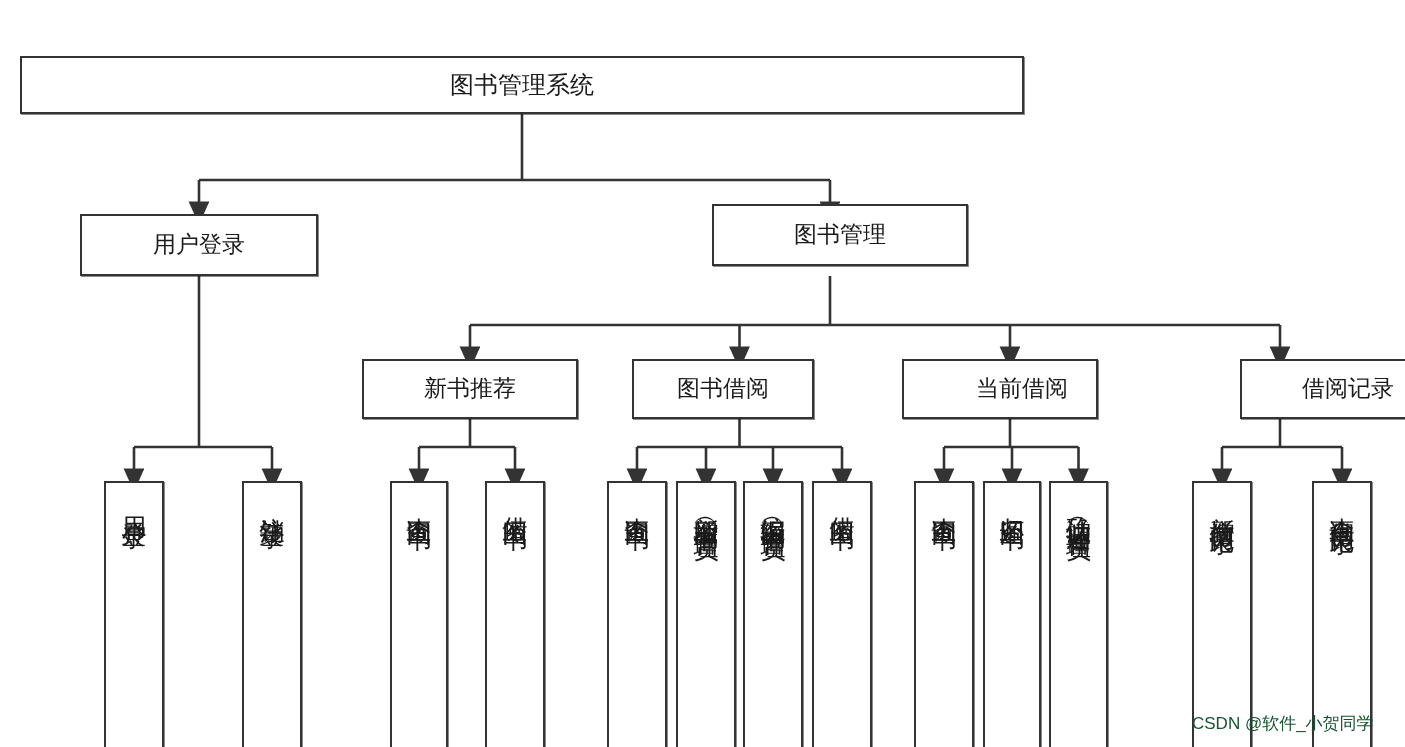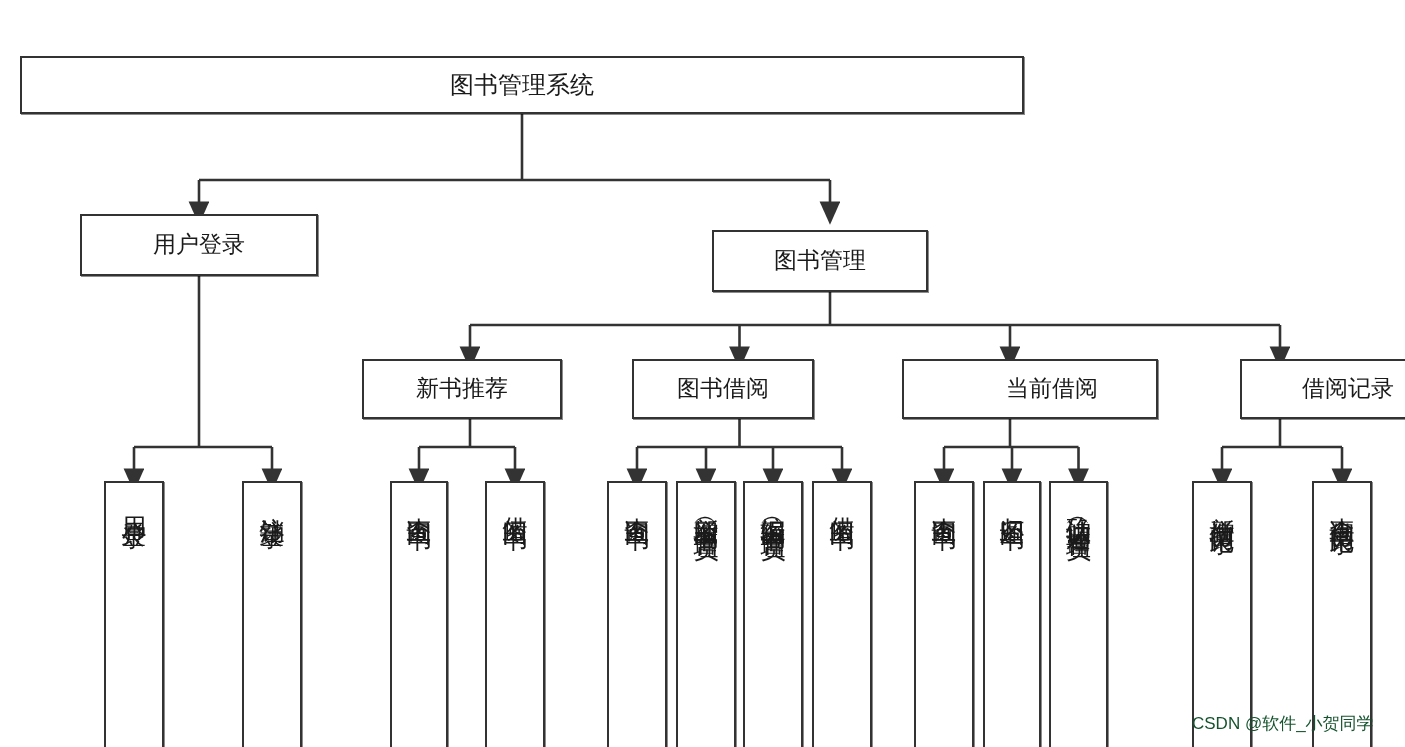--- a/index.html
+++ b/index.html
@@ -104,30 +104,30 @@
         <path d="M 1342 403 L 1342 427" marker-end="url(#arrow)"></path>
       </g>
   </svg>
   <div id="nodes">
       <div class="node horiz root" style="left: 20px; top: 12px; width: 1004px; height: 58px;">
         <span class="label">图书管理系统</span>
       </div>
       <div class="node horiz" style="left: 80px; top: 170px; width: 238px; height: 62px;">
         <span class="label">用户登录</span>
       </div>
-      <div class="node horiz" style="left: 712px; top: 186px; width: 216px; height: 62px;">
+      <div class="node horiz" style="left: 712px; top: 160px; width: 256px; height: 62px;">
         <span class="label">图书管理</span>
       </div>
-      <div class="node horiz" style="left: 362px; top: 315px; width: 200px; height: 60px;">
+      <div class="node horiz" style="left: 362px; top: 315px; width: 216px; height: 60px;">
         <span class="label">新书推荐</span>
       </div>
       <div class="node horiz" style="left: 632px; top: 315px; width: 182px; height: 60px;">
         <span class="label">图书借阅</span>
       </div>
-      <div class="node horiz" style="left: 902px; top: 315px; width: 256px; height: 60px; padding-left: 44px;">
+      <div class="node horiz" style="left: 902px; top: 315px; width: 196px; height: 60px; padding-left: 44px;">
         <span class="label">当前借阅</span>
       </div>
       <div class="node horiz" style="left: 1240px; top: 315px; width: 216px; height: 60px;">
         <span class="label">借阅记录</span>
       </div>
       <div class="node vert" style="left: 104px; top: 437px; width: 60px; height: 296px;">
         <span class="label">用户登录</span>
       </div>
       <div class="node vert" style="left: 242px; top: 437px; width: 60px; height: 296px;">
         <span class="label">注销登录</span>

